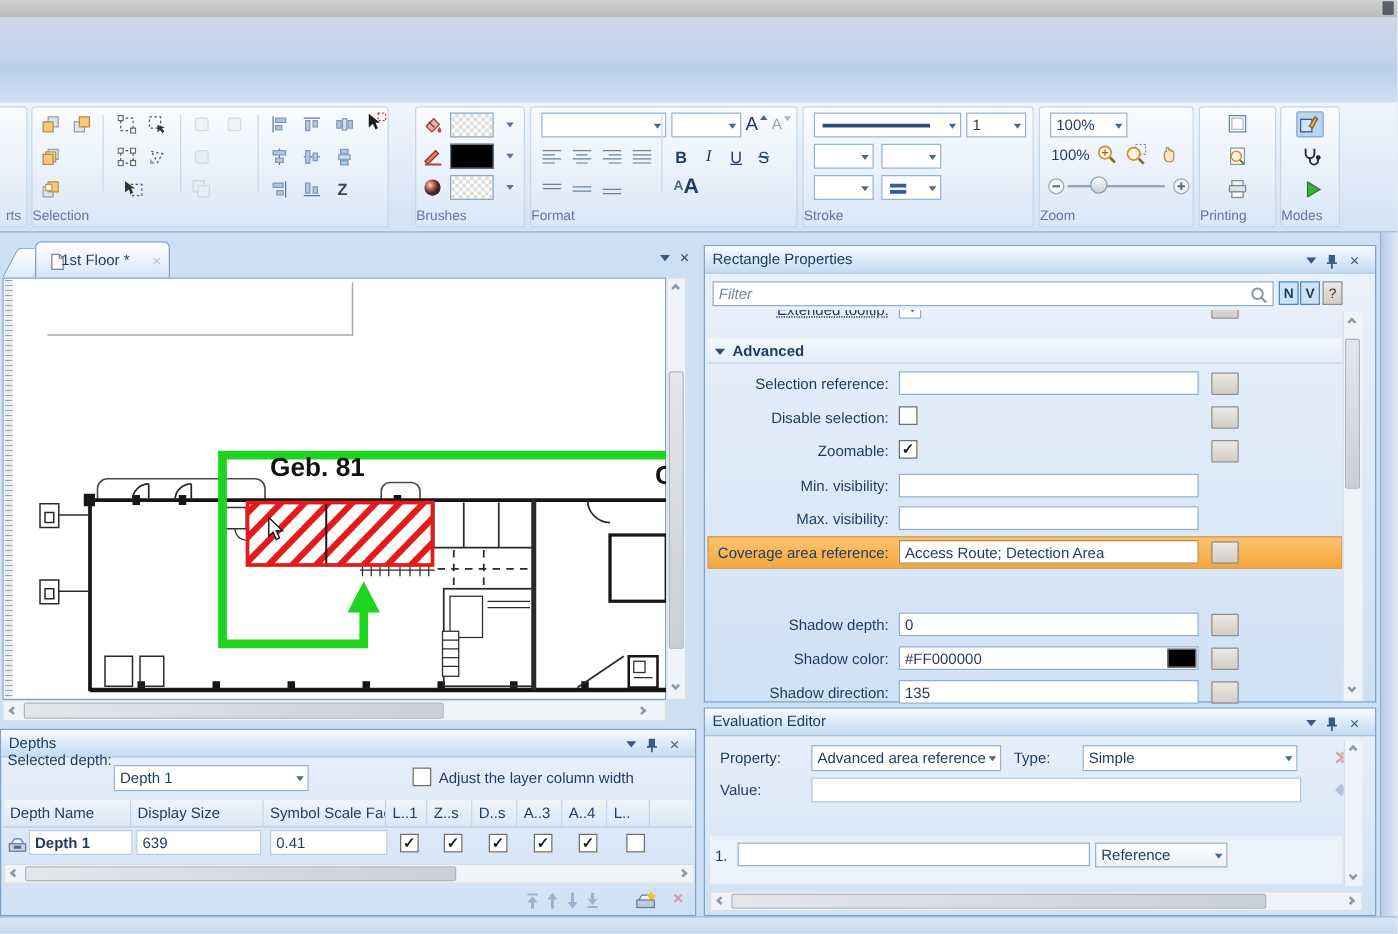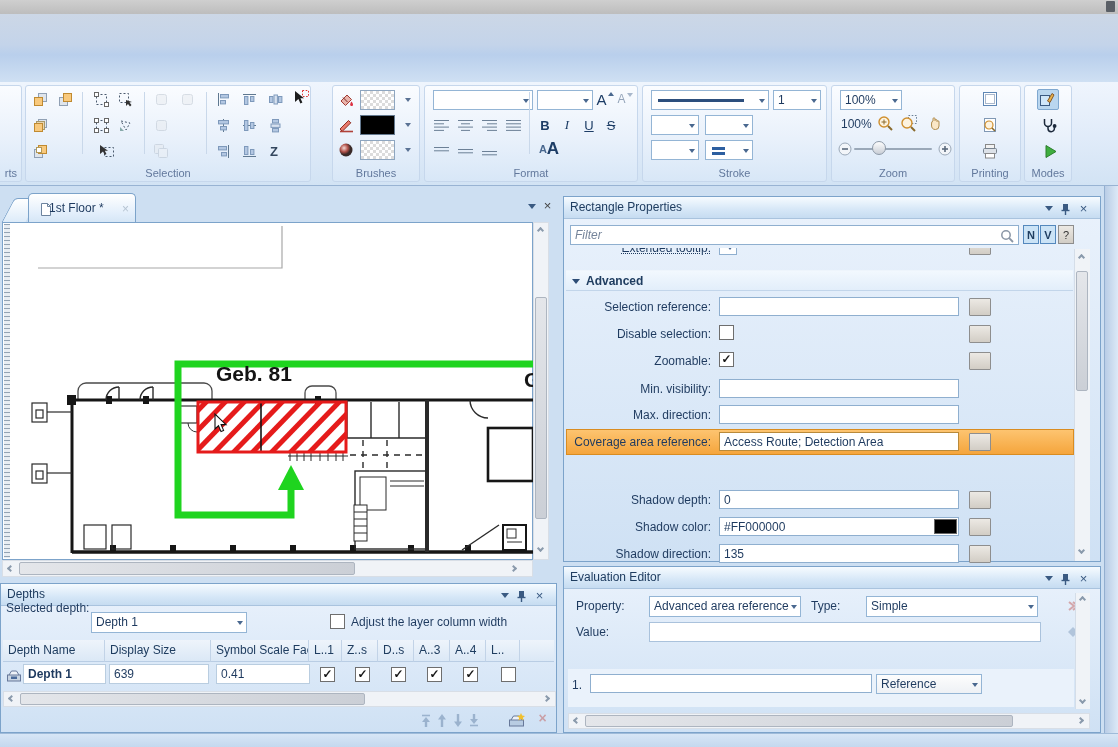--- a/index.html
+++ b/index.html
@@ -10,21 +10,21 @@
   
   .topstrip{left:0;top:0;width:1118px;height:14px;background:linear-gradient(#cfcfcf,#bdbdbd);}
   .appband{left:0;top:14px;width:1118px;height:68px;background:linear-gradient(#ccd7e6,#c4d4ea 45%,#b9cfec 60%,#cfe0f3);}
   .rightstrip{left:1104px;top:186px;width:14px;height:547px;background:linear-gradient(90deg,#b9cde6,#dce9f7);border-left:1px solid #93afd0;}
   .bottomstrip{left:0;top:733px;width:1118px;height:14px;background:linear-gradient(#d7e6f6,#c4d8ee);border-top:1px solid #9fbbd9;}
 
   
   .ribbon{left:0;top:82px;width:1118px;height:104px;background:linear-gradient(#eff5fd,#e0ebf9 55%,#d2e3f4);border-bottom:1px solid #98b3d3;}
   .rgroup{position:absolute;top:3px;height:97px;border:1px solid #c6d7ec;border-radius:3px;
           background:linear-gradient(#fafcff,#e9f1fb 55%,#d8e7f7);}
-  .rlabel{position:absolute;bottom:2px;left:0;right:0;text-align:center;font-size:11px;color:#62789c;}
+  .rlabel{position:absolute;bottom:2px;left:0;right:0;text-align:left;font-size:11px;color:#62789c;}
   .ic{position:absolute;width:18px;height:18px;display:flex;align-items:center;justify-content:center;}
   .ic svg{display:block;}
   .dim{opacity:.45;}
   .letterbtn{position:absolute;width:20px;height:18px;display:flex;align-items:center;justify-content:center;
              font-size:13px;color:#1d3d66;}
   .combo{position:absolute;background:#fff;border:1px solid #94b5d5;height:20px;font-size:12px;color:#1e3a5f;
          padding:2px 16px 0 4px;overflow:hidden;white-space:nowrap;}
   .darr{position:absolute;right:3px;top:8px;width:0;height:0;border:3.5px solid transparent;border-top:4.5px solid #49688f;}
   .checker{background:repeating-conic-gradient(#dcdcdc 0% 25%, #ffffff 0% 50%);background-size:6px 6px;border:1px solid #8ea6c0;}
   .vsep{position:absolute;width:1px;background:#c9d8ea;top:6px;height:62px;}
@@ -693,21 +693,21 @@
     <span class="cb" style="left:155px;top:128px;"></span>
     <span class="btng" style="left:405px;top:128px;"></span>
 
     <span class="lblr" style="left:0;top:157px;width:147px;">Zoomable:</span>
     <span class="cb" style="left:155px;top:155px;"><span>✓</span></span>
     <span class="btng" style="left:405px;top:155px;"></span>
 
     <span class="lblr" style="left:0;top:185px;width:147px;">Min. visibility:</span>
     <input class="inp" style="left: 155px; top: 182px; width: 240px;" value="">
 
-    <span class="lblr" style="left:0;top:211px;width:147px;">Max. direction:</span>
+    <span class="lblr" style="left:0;top:211px;width:147px;">Max. visibility:</span>
     <input class="inp" style="left: 155px; top: 208px; width: 240px;" value="">
 
     <div class="orange" style="left:2px;top:232px;width:508px;height:26px;"></div>
     <span class="lblr" style="left:0;top:238px;width:147px;">Coverage area reference:</span>
     <input class="inp" style="left: 155px; top: 235px; width: 240px; border-color: rgb(185, 138, 58);" value="Access Route; Detection Area">
     <span class="btng" style="left:405px;top:236px;"></span>
 
 
     <span class="lblr" style="left:0;top:296px;width:147px;">Shadow depth:</span>
     <input class="inp" style="left: 155px; top: 293px; width: 240px;" value="0">

